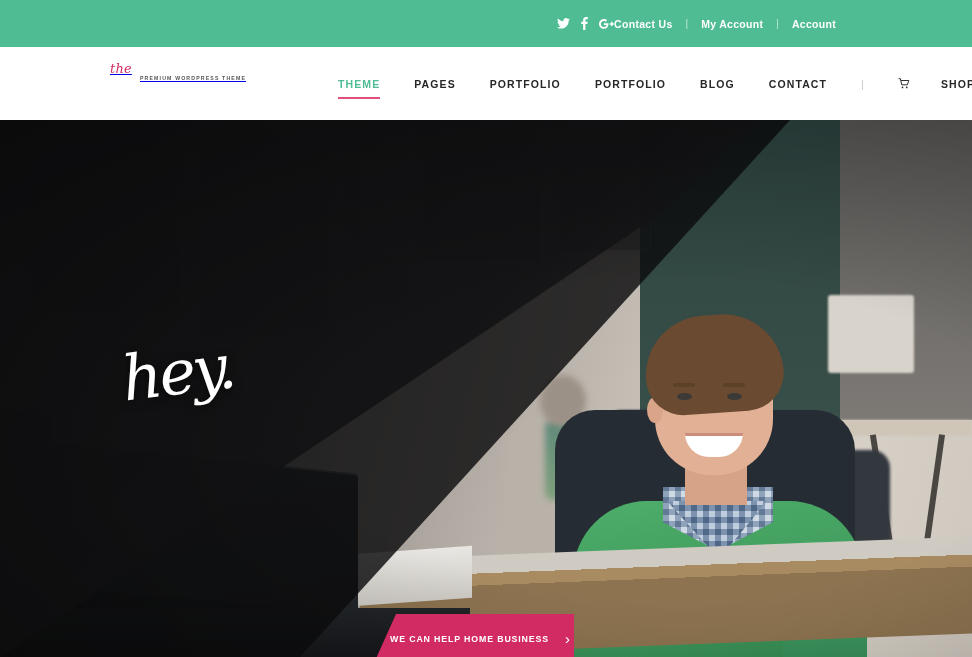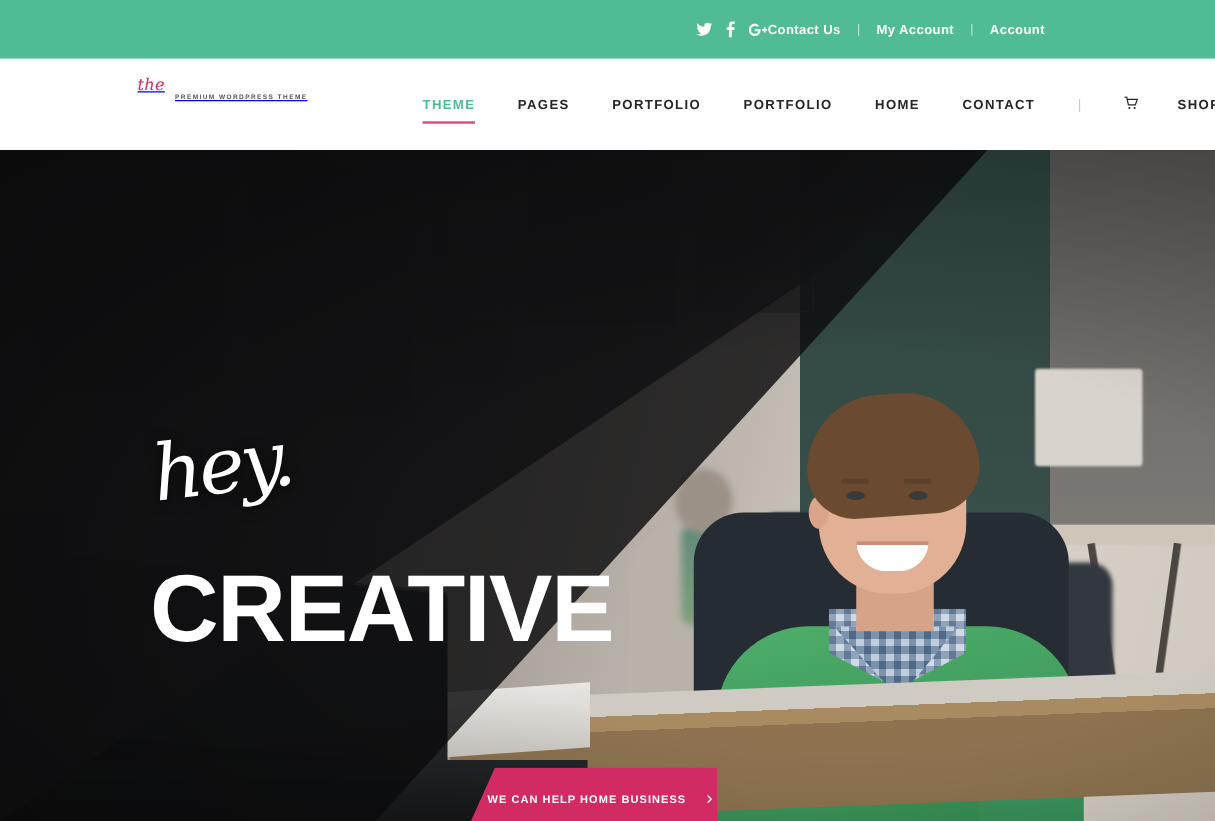--- a/index.html
+++ b/index.html
@@ -364,21 +364,21 @@
       <a href="#" class="logo">
         <div class="logo-the">the</div>
         <div class="logo-sub">PREMIUM WORDPRESS THEME</div>
       </a>
 
       <div class="nav">
         <a href="#" class="active">THEME</a>
         <a href="#">PAGES</a>
         <a href="#">PORTFOLIO</a>
         <a href="#">PORTFOLIO</a>
-        <a href="#">HOME</a>
+        <a href="#">BLOG</a>
         <a href="#">CONTACT</a>
 
         <span class="divider">|</span>
 
         <span class="shop">
           <span>
             <svg width="12" height="11" viewBox="0 0 20 18" fill="none" stroke="#262626" stroke-width="1.6">
               <path d="M1 1h3l2.2 10.2h9.3L18 4H5"></path>
               <circle cx="7.5" cy="15.5" r="1.4" fill="#262626" stroke="none"></circle>
               <circle cx="14.5" cy="15.5" r="1.4" fill="#262626" stroke="none"></circle>
@@ -446,21 +446,20 @@
       <div class="fg-keyboard"></div>
       <div class="fg-table"></div>
 
       <div class="diag-overlay2"></div>
       <div class="diag-overlay"></div>
       <div class="vignette"></div>
     </div>
 
     <div class="hero-content">
       <div class="hey">hey.</div>
-      <div class="headline">CREATIVE</div>
 
       <a href="#" class="cta">
         <span class="cta-label">WE CAN HELP HOME BUSINESS</span>
         <span class="cta-arrow">›</span>
       </a>
     </div>
 
   </div>
 </div>
 

